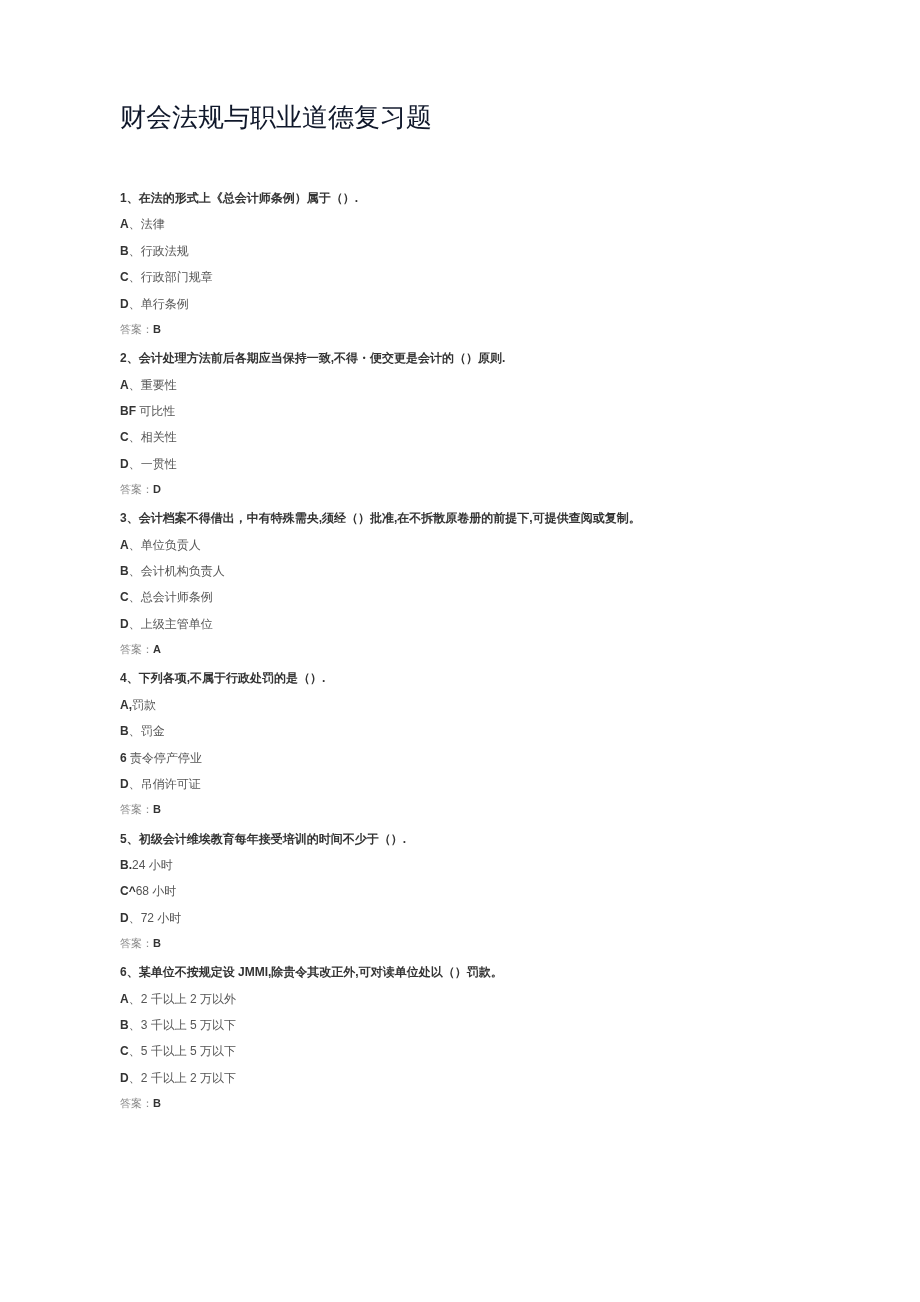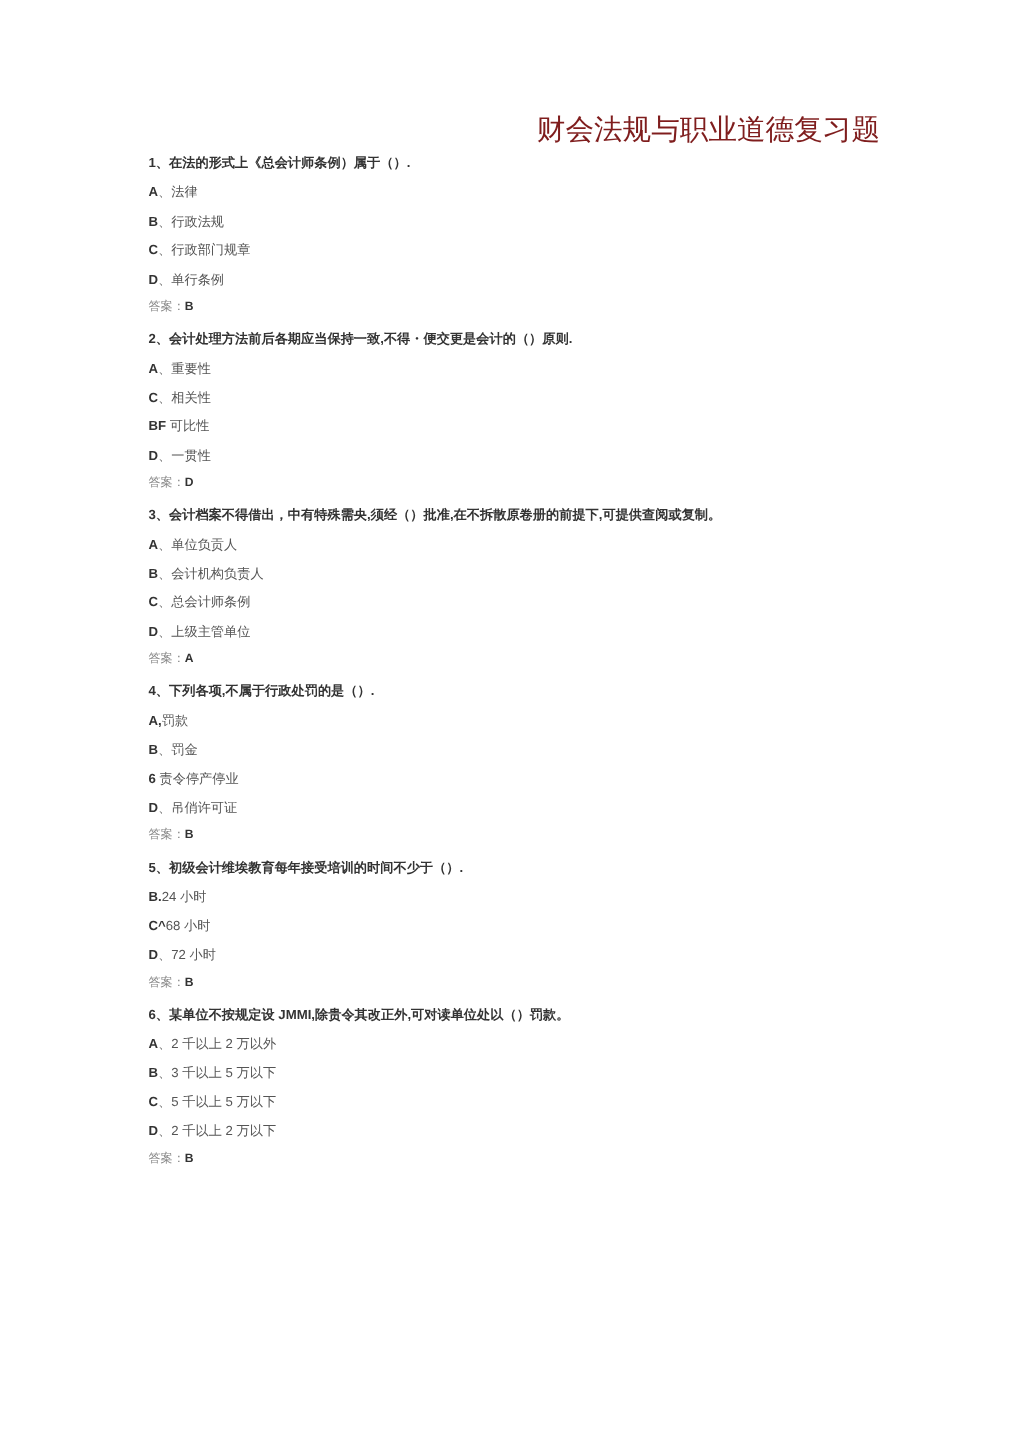--- a/index.html
+++ b/index.html
@@ -4,27 +4,28 @@
   <style>
     * { margin: 0; padding: 0; box-sizing: border-box; }
     body {
       font-family: "Microsoft YaHei", "SimSun", sans-serif;
       background: #ffffff;
       width: 920px;
       padding: 100px 120px 60px;
       color: #333;
     }
     h1 {
-      text-align: right;
+      text-align: left;
       font-size: 26px;
       font-weight: normal;
-      color: #7f1d1d;
+      color: #0f172a;
+      margin-bottom: 50px;
       font-family: "SimSun", serif;
     }
-    .question-block { margin-bottom: 4px; margin-left: 15px; }
+    .question-block { margin-bottom: 4px; }
     .question {
       font-size: 12px;
       line-height: 2.2;
       color: #333;
     }
     .question .num { font-weight: bold; }
     .question .text { font-weight: bold; }
     .option {
       font-size: 12px;
       line-height: 2.2;
@@ -48,22 +49,22 @@
       <div class="question"><span class="num">1</span><span class="text">、在法的形式上《总会计师条例）属于（）.</span></div>
       <div class="option"><span class="label">A</span><span>、法律</span></div>
       <div class="option"><span class="label">B</span><span>、行政法规</span></div>
       <div class="option"><span class="label">C</span><span>、行政部门规章</span></div>
       <div class="option"><span class="label">D</span><span>、单行条例</span></div>
       <div class="answer"><span>答案：</span><span class="ans-val">B</span></div>
     </div>
     <div class="question-block">
       <div class="question"><span class="num">2</span><span class="text">、会计处理方法前后各期应当保持一致,不得・便交更是会计的（）原则.</span></div>
       <div class="option"><span class="label">A</span><span>、重要性</span></div>
+      <div class="option"><span class="label">BF</span><span> 可比性</span></div>
       <div class="option"><span class="label">C</span><span>、相关性</span></div>
-      <div class="option"><span class="label">BF</span><span> 可比性</span></div>
       <div class="option"><span class="label">D</span><span>、一贯性</span></div>
       <div class="answer"><span>答案：</span><span class="ans-val">D</span></div>
     </div>
     <div class="question-block">
       <div class="question"><span class="num">3</span><span class="text">、会计档案不得借出，中有特殊需央,须经（）批准,在不拆散原卷册的前提下,可提供查阅或复制。</span></div>
       <div class="option"><span class="label">A</span><span>、单位负贡人</span></div>
       <div class="option"><span class="label">B</span><span>、会计机构负责人</span></div>
       <div class="option"><span class="label">C</span><span>、总会计师条例</span></div>
       <div class="option"><span class="label">D</span><span>、上级主管单位</span></div>
       <div class="answer"><span>答案：</span><span class="ans-val">A</span></div>

